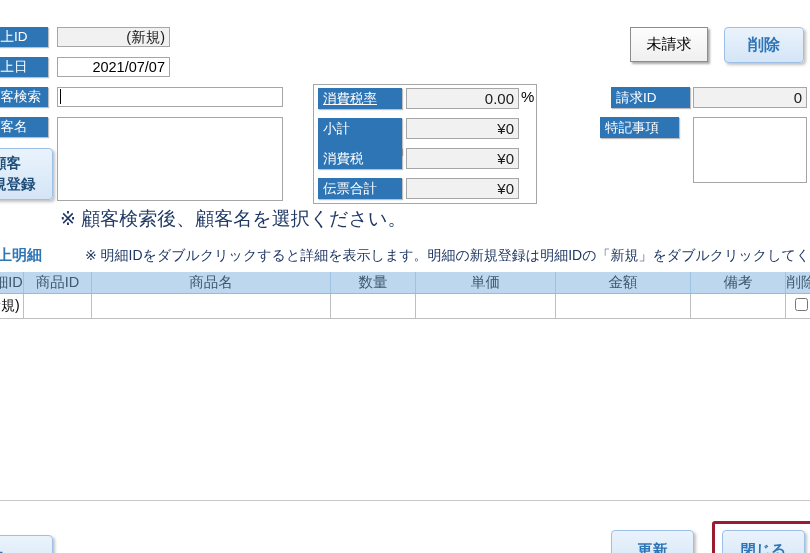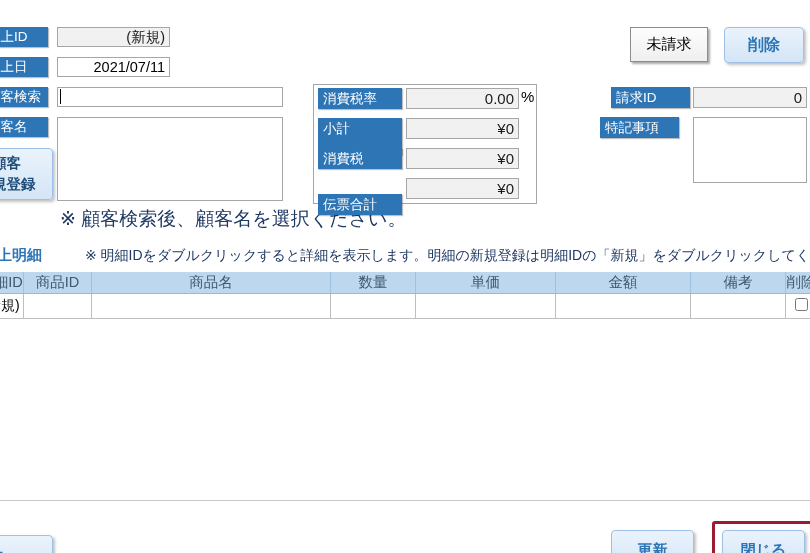--- a/index.html
+++ b/index.html
@@ -75,51 +75,51 @@
   }
   input[type=checkbox]{width:13px;height:13px;margin:0;}
 </style>
 </head>
 <body>
 
 <div class="abs lbl" style="left:-18px;top:27px;width:66px;height:20px;">売上ID</div>
 <div class="abs field disabled" style="left:57px;top:27px;width:113px;height:20px;">(新規)</div>
 
 <div class="abs lbl" style="left:-18px;top:57px;width:66px;height:20px;">売上日</div>
-<div class="abs field" style="left:57px;top:57px;width:113px;height:20px;">2021/07/11</div>
+<div class="abs field" style="left:57px;top:57px;width:113px;height:20px;">2021/07/07</div>
 
 <div class="abs lbl" style="left:-18px;top:87px;width:66px;height:20px;">顧客検索</div>
 <div class="abs field" style="left:57px;top:87px;width:226px;height:20px;text-align:left;"></div>
 <div class="abs caret" style="left:60px;top:89px;"></div>
 
 <div class="abs lbl" style="left:-18px;top:117px;width:66px;height:20px;">顧客名</div>
 <div class="abs box" style="left:57px;top:117px;width:226px;height:84px;"></div>
 
 <div class="abs btn-blue" style="left:-40px;top:148px;width:93px;height:52px;font-size:14.5px;color:#1F4E79;line-height:1.45;">
   <span>
     <span>顧客</span><br>
     <span>新規登録</span>
   </span>
 </div>
 
 <div class="abs note" style="left:60px;top:206px;">※ 顧客検索後、顧客名を選択ください。</div>
 
 <div class="abs group" style="left:313px;top:84px;width:224px;height:120px;"></div>
 
-<div class="abs lbl" style="left:318px;top:88px;width:84px;height:21px;line-height:21px;">消費税率</div>
+<div class="abs lbl" style="left:318px;top:88px;width:84px;height:21px;line-height:21px;text-decoration:underline;">消費税率</div>
 <div class="abs field disabled" style="left:406px;top:88px;width:113px;height:21px;line-height:20px;font-size:15px;">0.00</div>
 <div class="abs" style="left:521px;top:88px;font-size:15px;">%</div>
 
 <div class="abs lbl" style="left:318px;top:118px;width:84px;height:37px;line-height:21px;">小計</div>
 <div class="abs field disabled" style="left:406px;top:118px;width:113px;height:21px;line-height:20px;font-size:15px;">¥0</div>
 
 <div class="abs lbl" style="left:318px;top:148px;width:84px;height:21px;line-height:21px;">消費税</div>
 <div class="abs field disabled" style="left:406px;top:148px;width:113px;height:21px;line-height:20px;font-size:15px;">¥0</div>
 
-<div class="abs lbl" style="left:318px;top:194px;width:84px;height:21px;line-height:21px;">伝票合計</div>
+<div class="abs lbl" style="left:318px;top:178px;width:84px;height:21px;line-height:21px;">伝票合計</div>
 <div class="abs field disabled" style="left:406px;top:178px;width:113px;height:21px;line-height:20px;font-size:15px;">¥0</div>
 
 <div class="abs btn-gray" style="left:630px;top:27px;width:78px;height:35px;font-size:15px;">未請求</div>
 <div class="abs btn-blue" style="left:724px;top:27px;width:80px;height:36px;font-size:16px;">削除</div>
 
 <div class="abs lbl" style="left:611px;top:87px;width:79px;height:21px;line-height:21px;">請求ID</div>
 <div class="abs field disabled" style="left:693px;top:87px;width:114px;height:21px;line-height:20px;font-size:15px;">0</div>
 
 <div class="abs lbl" style="left:600px;top:117px;width:79px;height:21px;line-height:21px;">特記事項</div>
 <div class="abs box" style="left:693px;top:117px;width:114px;height:66px;"></div>

